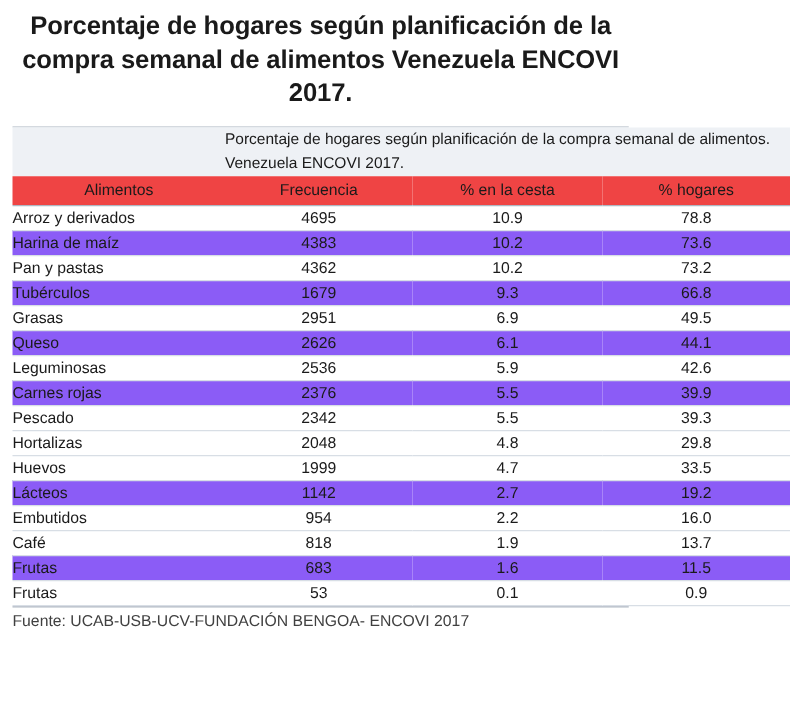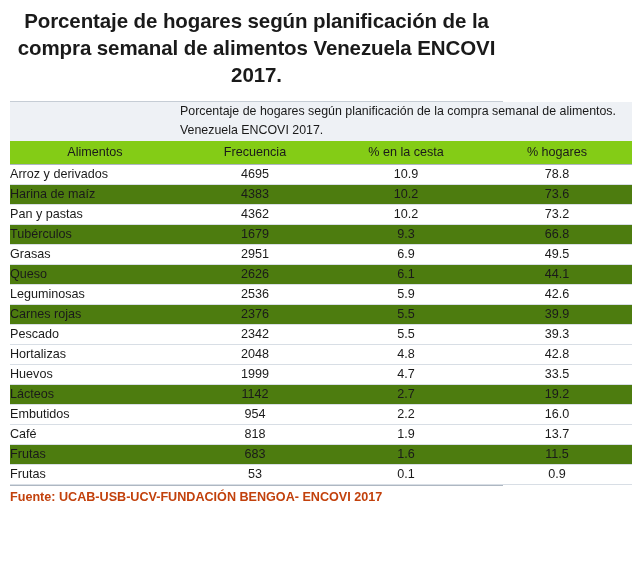--- a/index.html
+++ b/index.html
@@ -50,58 +50,57 @@
     color: #1a1a1a;
     background: #eef1f5;
   }
   .cap-cell.blank {
     background: #eef1f5;
   }
   tr.caption-row td {
     background: #eef1f5;
   }
   tr.header-row td {
-    background: #84cc16;
+    background: #ef4444;
     text-align: center;
     padding: 4px 0 5px 0;
     border-bottom: 1px solid #aeb7c2;
     font-size: 12.6px;
   }
   tr.header-row td.col-name {
     text-align: center;
   }
   tr.data-row td {
     padding: 2.5px 0 2.5px 0;
     border-bottom: 1px solid #d8dee5;
     font-size: 12.6px;
   }
   tr.data-row:nth-child(odd) td {
     background: #ffffff;
   }
   tr.data-row.alt td {
-    background: #4d7c0f;
+    background: #8b5cf6;
   }
   td.col-name {
     text-align: left;
     padding-left: 10px;
   }
   td.num {
     text-align: center;
   }
   .col1 { width: 170px; }
   .col2 { width: 150px; }
   .col3 { width: 152px; }
   .col4 { width: 150px; }
   .source {
     margin: 0 10px;
     padding: 4px 0 0 0;
     font-size: 12.6px;
-    color: #c2410c;
+    color: #404040;
     border-top: 1px solid #aeb7c2;
-    font-weight: bold;
   }
 </style>
 </head>
 <body>
 
 <div class="page">
 
   <div class="title">Porcentaje de hogares según planificación de la compra semanal de alimentos Venezuela ENCOVI 2017.</div>
 
   <div class="table-wrap">
@@ -174,21 +173,21 @@
           <tr class="data-row">
             <td class="col-name">Pescado</td>
             <td class="num">2342</td>
             <td class="num">5.5</td>
             <td class="num">39.3</td>
           </tr>
           <tr class="data-row">
             <td class="col-name">Hortalizas</td>
             <td class="num">2048</td>
             <td class="num">4.8</td>
-            <td class="num">42.8</td>
+            <td class="num">29.8</td>
           </tr>
           <tr class="data-row">
             <td class="col-name">Huevos</td>
             <td class="num">1999</td>
             <td class="num">4.7</td>
             <td class="num">33.5</td>
           </tr>
           <tr class="data-row alt">
             <td class="col-name">Lácteos</td>
             <td class="num">1142</td>

